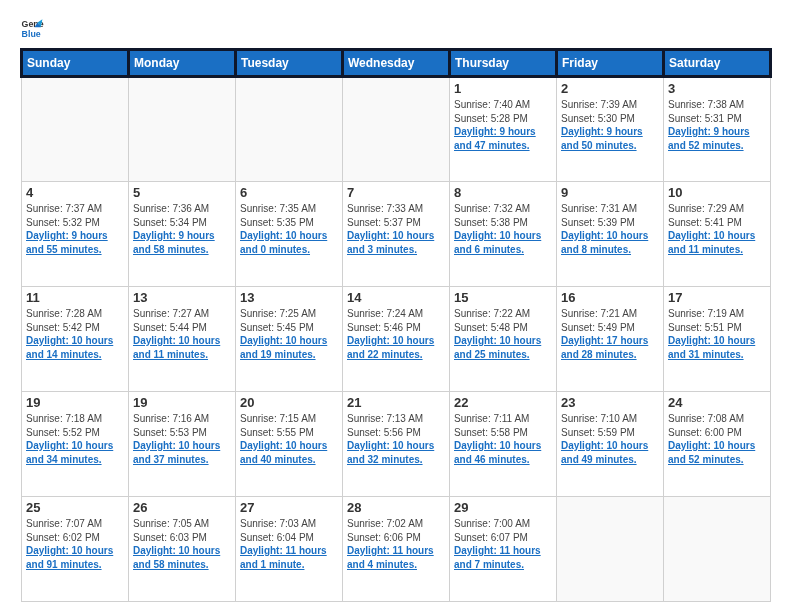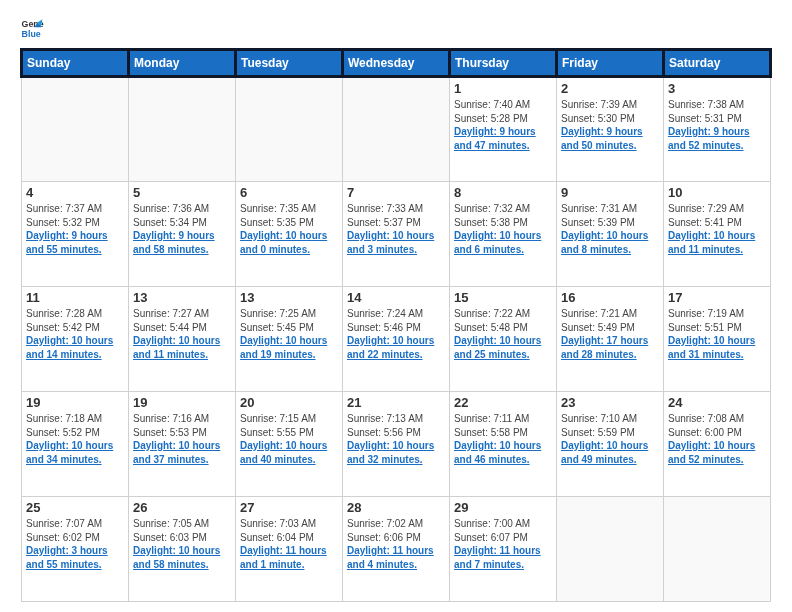--- a/index.html
+++ b/index.html
@@ -240,21 +240,21 @@
             <div class="day-info">Sunrise: 7:10 AM<br>Sunset: 5:59 PM<br><span class="daylight-label">Daylight: 10 hours and 49 minutes.</span></div>
           </td>
           <td>
             <span class="day-num">24</span>
             <div class="day-info">Sunrise: 7:08 AM<br>Sunset: 6:00 PM<br><span class="daylight-label">Daylight: 10 hours and 52 minutes.</span></div>
           </td>
         </tr>
         <tr>
           <td>
             <span class="day-num">25</span>
-            <div class="day-info">Sunrise: 7:07 AM<br>Sunset: 6:02 PM<br><span class="daylight-label">Daylight: 3 hours and 55 minutes.</span></div>
+            <div class="day-info">Sunrise: 7:07 AM<br>Sunset: 6:02 PM<br><span class="daylight-label">Daylight: 10 hours and 91 minutes.</span></div>
           </td>
           <td>
             <span class="day-num">26</span>
             <div class="day-info">Sunrise: 7:05 AM<br>Sunset: 6:03 PM<br><span class="daylight-label">Daylight: 10 hours and 58 minutes.</span></div>
           </td>
           <td>
             <span class="day-num">27</span>
             <div class="day-info">Sunrise: 7:03 AM<br>Sunset: 6:04 PM<br><span class="daylight-label">Daylight: 11 hours and 1 minute.</span></div>
           </td>
           <td>

